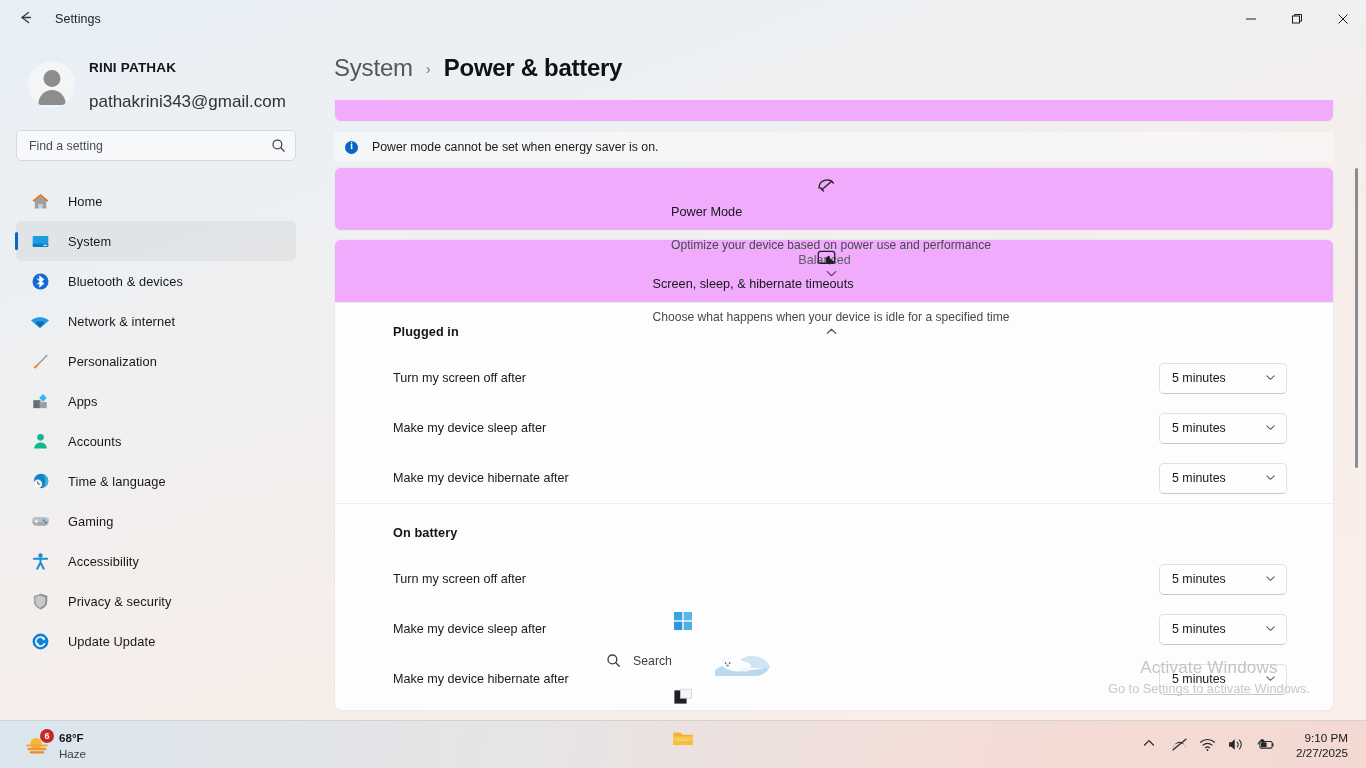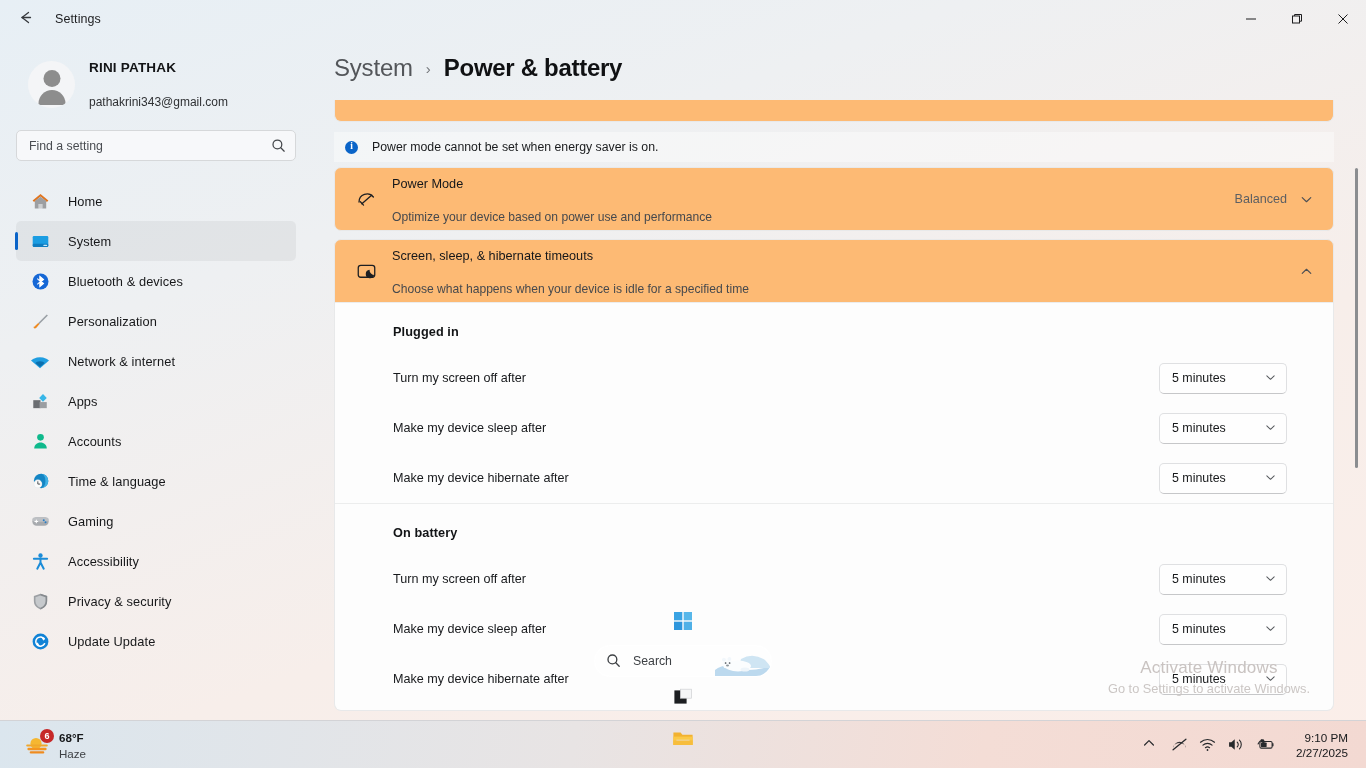--- a/index.html
+++ b/index.html
@@ -66,21 +66,21 @@
     width: 27px; height: 15px;
     border-radius: 14px 14px 0 0;
     background: #8d8d8d;
   }
   #acct-text { margin-left: 14px; }
   #acct-name {
     font-size: 13.5px; font-weight: bold; color: #131416;
     letter-spacing: .2px; line-height: 17px;
   }
   #acct-mail {
-    font-size: 12px; color: #2f3134; margin-top: 18px; line-height: 16px;
+    font-size: 17px; color: #2f3134; margin-top: 18px; line-height: 16px;
   }
 
   #searchwrap { padding: 18px 24px 0 16px; }
   #searchbox {
     height: 31px; background: #f7f8fa;
     border: 1px solid #d6d8da; border-radius: 5px;
     display: flex; align-items: center;
     padding: 0 9px 0 12px; cursor: text;
   }
   #search-input {
@@ -129,22 +129,22 @@
     font-size: 24px; color: #101113; font-weight: bold; letter-spacing: -.3px;
   }
 
   #scrollarea {
     position: relative; height: 608px;
     padding-right: 32px;
   }
 
   
   .card {
-    background: #fdba74; border: 1px solid #e8e9ea;
-    border-radius: 7px; width: 100%;
+    background: #f0abfc; border: 1px solid #e8e9ea;
+    border-radius: 7px; width: 100%; flex-direction: column;
   }
   #card-clip {
     height: 22px; border-radius: 0 0 7px 7px; border-top: 0;
     margin-bottom: 10px;
   }
 
   #banner {
     height: 30px; display: flex; align-items: center;
     padding-left: 11px;
     background: rgba(253,253,253,.45);
@@ -376,37 +376,37 @@
           <svg width="19" height="19" viewBox="0 0 20 20">
             <circle cx="10" cy="10" r="8.4" fill="#1668d6"></circle>
             <path d="M9.3 4.6 L13.2 8 L9.3 11.2 V4.6 Z M9.3 8.8 L13.2 12.1 L9.3 15.4 V8.8 Z M6.9 7.2 L12.6 12.5 M12.6 7.4 L6.9 12.7" fill="#fff" stroke="#fff" stroke-width="1.1" stroke-linecap="round"></path>
           </svg>
         </span>
         <span class="nav-label">Bluetooth &amp; devices</span>
       </div>
 
       <div class="nav-item">
         <span class="nav-ico">
+          <svg width="20" height="20" viewBox="0 0 20 20">
+            <path d="M10 6.2 C5.6 6.2 2.3 8.3 1 9.6 L10 17.2 L19 9.6 C17.7 8.3 14.4 6.2 10 6.2 Z" fill="#1f9de0"></path>
+            <path d="M10 10.2 C7.8 10.2 6.1 11.2 5.3 11.9 L10 16.1 L14.7 11.9 C13.9 11.2 12.2 10.2 10 10.2 Z" fill="#0b6fae"></path>
+          </svg>
+        </span>
+        <span class="nav-label">Network &amp; internet</span>
+      </div>
+
+      <div class="nav-item">
+        <span class="nav-ico">
           <svg width="19" height="19" viewBox="0 0 20 20">
             <path d="M16.6 2.6 L17.8 3.8 L8.6 13 L7.4 11.8 Z" fill="#9aa0a6"></path>
             <path d="M7.6 11.6 L8.8 12.8 L5.4 16.8 C4.6 17.6 3.1 17.4 2.6 16.4 L3.9 15 Z" fill="#ef8b22"></path>
             <path d="M3.9 15 L2.6 16.4 C2.4 16 2.5 15.4 2.9 15 Z" fill="#d0d2d4"></path>
           </svg>
         </span>
         <span class="nav-label">Personalization</span>
-      </div>
-
-      <div class="nav-item">
-        <span class="nav-ico">
-          <svg width="20" height="20" viewBox="0 0 20 20">
-            <path d="M10 6.2 C5.6 6.2 2.3 8.3 1 9.6 L10 17.2 L19 9.6 C17.7 8.3 14.4 6.2 10 6.2 Z" fill="#1f9de0"></path>
-            <path d="M10 10.2 C7.8 10.2 6.1 11.2 5.3 11.9 L10 16.1 L14.7 11.9 C13.9 11.2 12.2 10.2 10 10.2 Z" fill="#0b6fae"></path>
-          </svg>
-        </span>
-        <span class="nav-label">Network &amp; internet</span>
       </div>
 
       <div class="nav-item">
         <span class="nav-ico">
           <svg width="19" height="19" viewBox="0 0 20 20">
             <rect x="2.4" y="8.6" width="7.6" height="8.4" fill="#6b6e72"></rect>
             <rect x="9" y="10.6" width="7.6" height="6.4" fill="#9b9ea2"></rect>
             <path d="M12.6 2.2 L16.6 6.2 L12.6 10.2 L8.6 6.2 Z" fill="#37b6e8"></path>
           </svg>
         </span>

